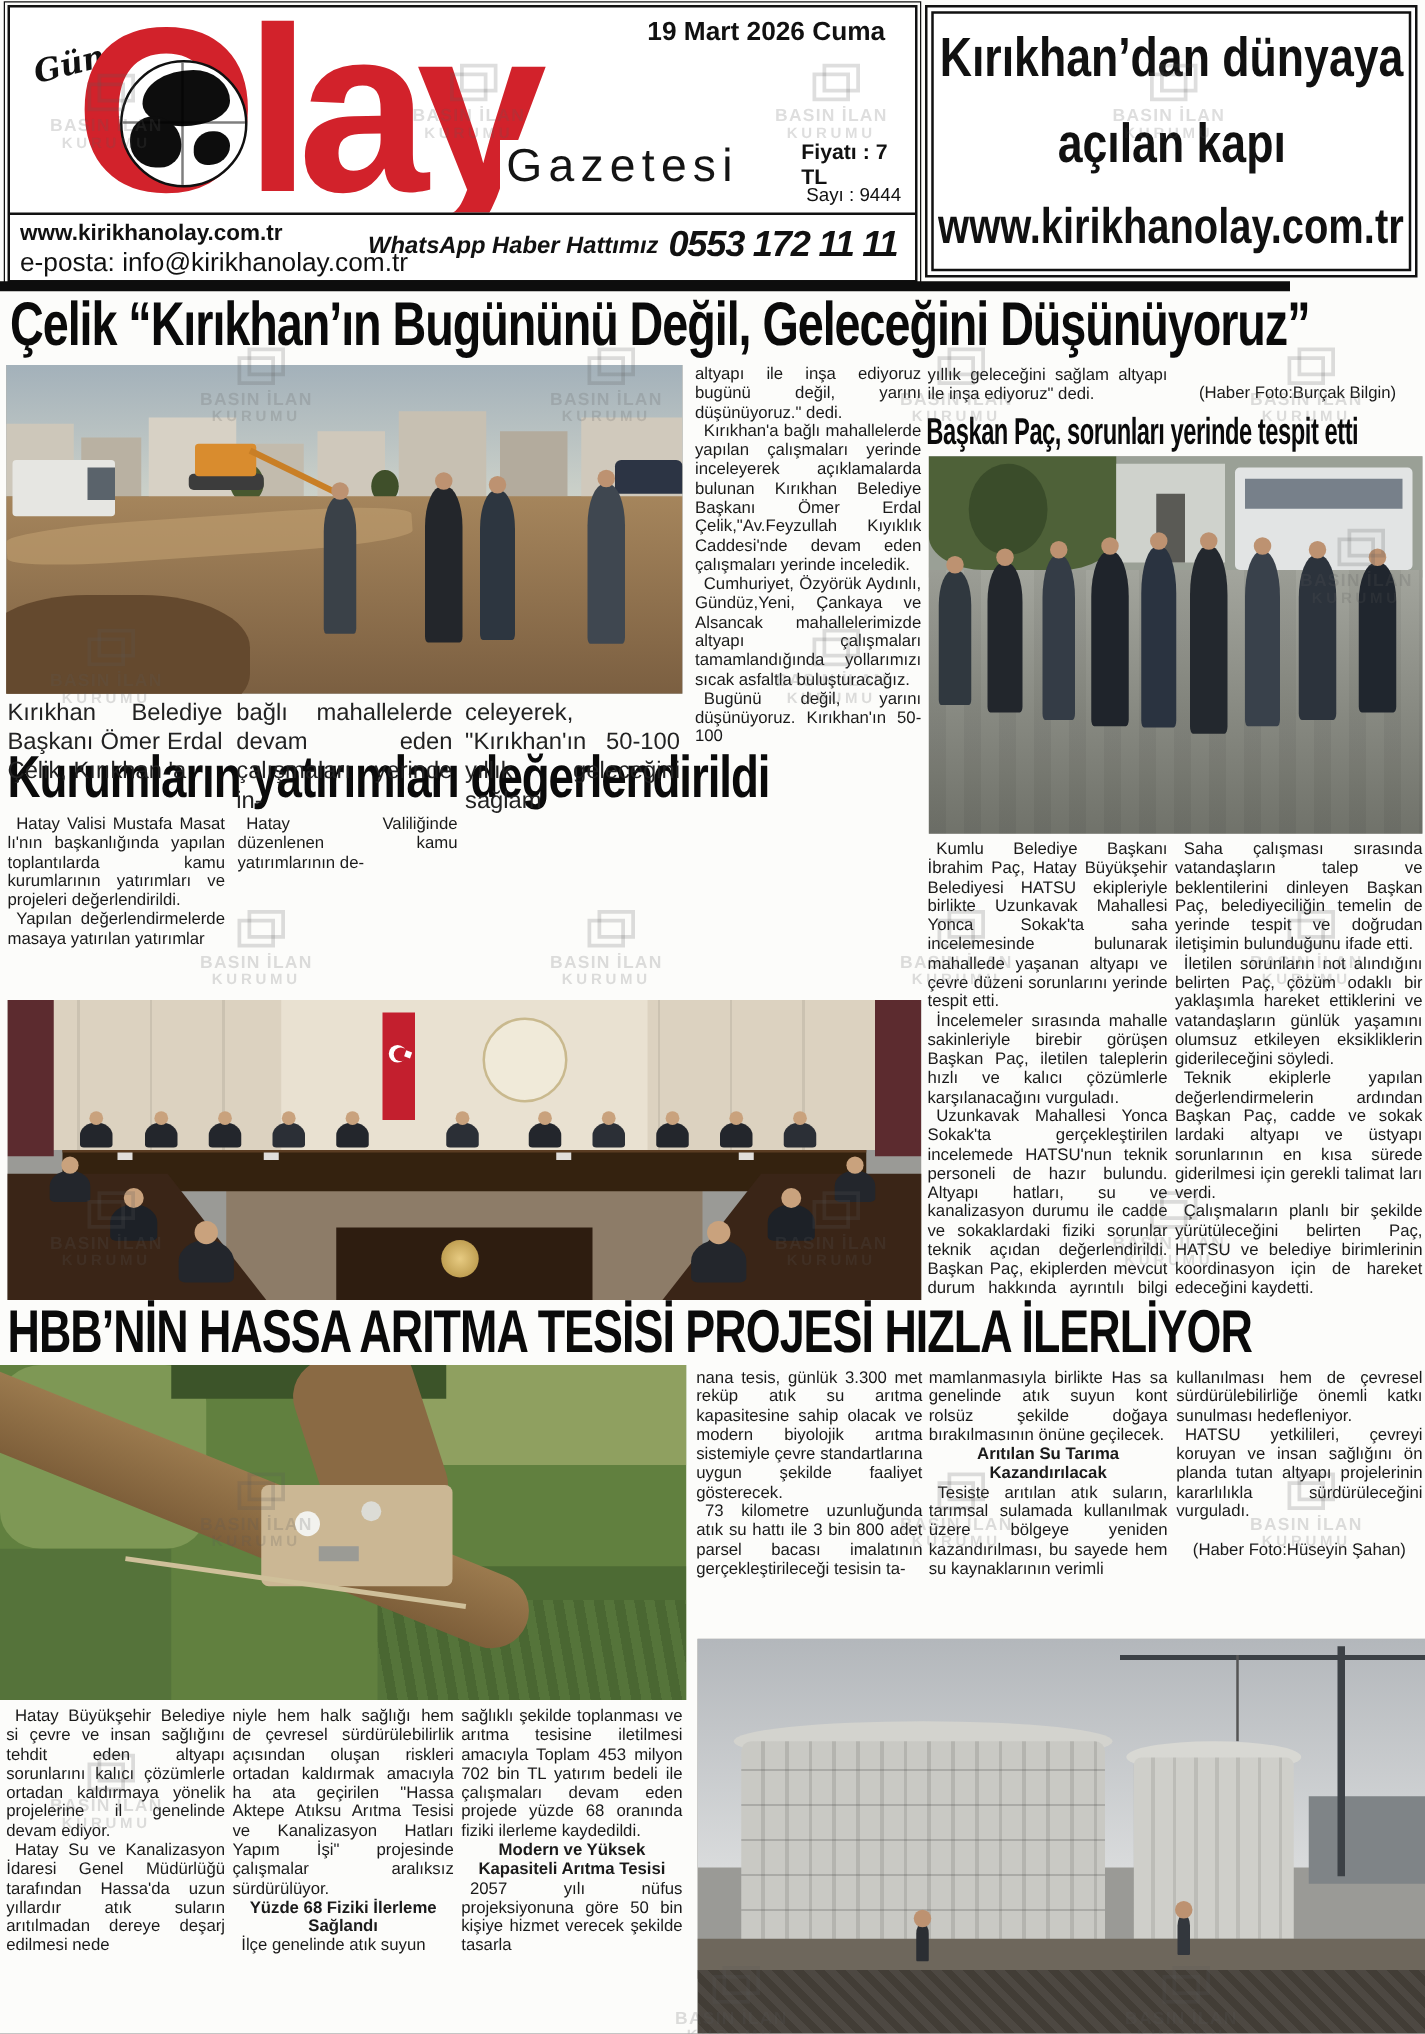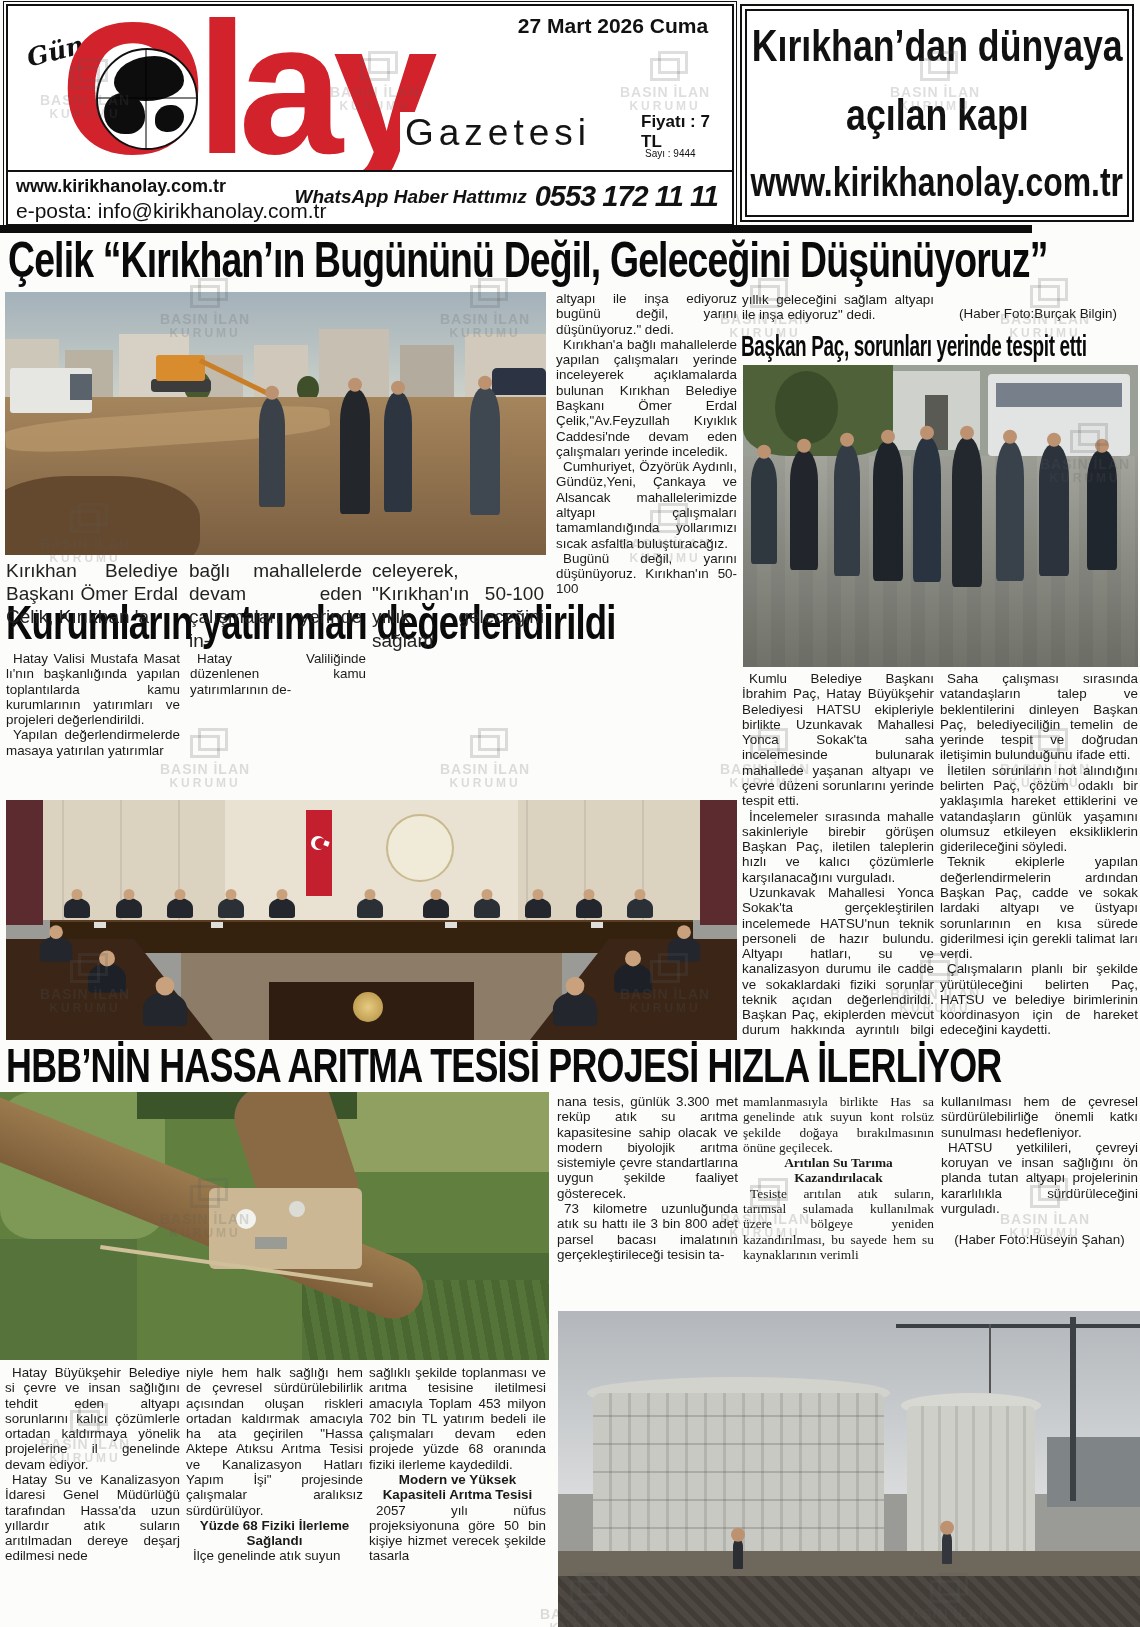--- a/index.html
+++ b/index.html
@@ -39,23 +39,23 @@
     <div class="abs" style="left:18px;top:26px;font-family:'DejaVu Serif',serif;font-style:italic;font-weight:bold;font-size:25px;transform:rotate(-14deg);">Güncel</div>
     <div class="abs" style="left:52px;top:-12px;font-size:188px;line-height:1;font-weight:bold;letter-spacing:-10px;color:#d2222b;z-index:2;">Olay</div>
     <div class="abs" style="left:88px;top:42px;width:98px;height:98px;border-radius:50%;background:#fff;border:2px solid #101010;overflow:hidden;z-index:3;">
       <i style="left:16%;top:6%;width:72%;height:46%;background:#0d0d0d;border-radius:58% 42% 55% 45% / 60% 55% 45% 40%;"></i>
       <i style="left:6%;top:44%;width:42%;height:42%;background:#0d0d0d;border-radius:50% 60% 45% 55%;"></i>
       <i style="left:58%;top:56%;width:30%;height:28%;background:#0d0d0d;border-radius:55% 45% 60% 40%;"></i>
       <i style="left:0;top:48%;width:100%;height:2px;background:rgba(0,0,0,0.5);"></i>
       <i style="left:48%;top:0;width:2px;height:100%;background:rgba(0,0,0,0.5);"></i>
     </div>
     <div class="abs" style="left:392px;top:106px;font-size:37px;letter-spacing:5px;color:#141414;background:#fff;padding:0 5px;z-index:4;">Gazetesi</div>
-    <div class="abs" style="left:498px;top:8px;width:214px;text-align:center;font-size:21px;font-weight:bold;z-index:4;">27 Mart 2026 Cuma</div>
+    <div class="abs" style="left:498px;top:8px;width:214px;text-align:center;font-size:21px;font-weight:bold;z-index:4;">19 Mart 2026 Cuma</div>
     <div class="abs" style="left:633px;top:106px;font-size:17px;font-weight:bold;background:#fff;z-index:4;">Fiyatı : 7 TL</div>
-    <div class="abs" style="left:637px;top:142px;font-size:10px;background:#fff;z-index:4;">Sayı : 9444</div>
+    <div class="abs" style="left:637px;top:142px;font-size:15px;background:#fff;z-index:4;">Sayı : 9444</div>
     <div class="abs" style="left:0;bottom:0;width:100%;height:52px;border-top:2px solid #111;background:#fff;z-index:5;">
       <div class="abs" style="left:8px;top:4px;font-size:18px;font-weight:bold;">www.kirikhanolay.com.tr</div>
       <div class="abs" style="left:8px;top:27px;font-size:21px;">e-posta: info@kirikhanolay.com.tr</div>
       <div class="abs" style="right:14px;top:8px;display:flex;align-items:center;gap:8px;font-style:italic;">
         <span style="font-size:19px;font-weight:bold;">WhatsApp Haber Hattımız</span>
         <span style="font-size:29px;font-weight:bold;letter-spacing:-1px;">0553 172 11 11</span>
       </div>
     </div>
   </div>
 
@@ -218,21 +218,21 @@
       <i style="left:52%;top:16%;width:16px;height:16px;border-radius:50%;background:#dcdcd6;"></i>
       <i style="left:30%;top:60%;width:32px;height:12px;background:#9b9b95;"></i>
     </i>
     <i style="left:18%;top:64%;width:50%;height:4px;background:#cfc09a;transform:rotate(8deg);"></i>
   </div>
 
   <div class="body-col" style="left:557px;top:1094px;width:181px;height:214px;">
     <p class="nin">nana tesis, günlük 3.300 met reküp atık su arıtma kapasitesine sahip olacak ve modern biyolojik arıtma sistemiyle çevre standartlarına uygun şekilde faaliyet gösterecek.</p>
     <p>73 kilometre uzunluğunda atık su hattı ile 3 bin 800 adet parsel bacası imalatının gerçekleştirileceği tesisin ta-</p>
   </div>
-  <div class="body-col" style="left:743px;top:1094px;width:191px;height:214px;font-family:Liberation Serif, serif;">
+  <div class="body-col" style="left:743px;top:1094px;width:191px;height:214px;">
     <p class="nin">mamlanmasıyla birlikte Has sa genelinde atık suyun kont rolsüz şekilde doğaya bırakılmasının önüne geçilecek.</p>
     <p class="sub">Arıtılan Su Tarıma Kazandırılacak</p>
     <p>Tesiste arıtılan atık suların, tarımsal sulamada kullanılmak üzere bölgeye yeniden kazandırılması, bu sayede hem su kaynaklarının verimli</p>
   </div>
   <div class="body-col" style="left:941px;top:1094px;width:197px;height:214px;">
     <p class="nin">kullanılması hem de çevresel sürdürülebilirliğe önemli katkı sunulması hedefleniyor.</p>
     <p>HATSU yetkilileri, çevreyi koruyan ve insan sağlığını ön planda tutan altyapı projelerinin kararlılıkla sürdürüleceğini vurguladı.</p>
     <p class="credit" style="margin-top:16px;text-align:center;">(Haber Foto:Hüseyin Şahan)</p>
   </div>
 

